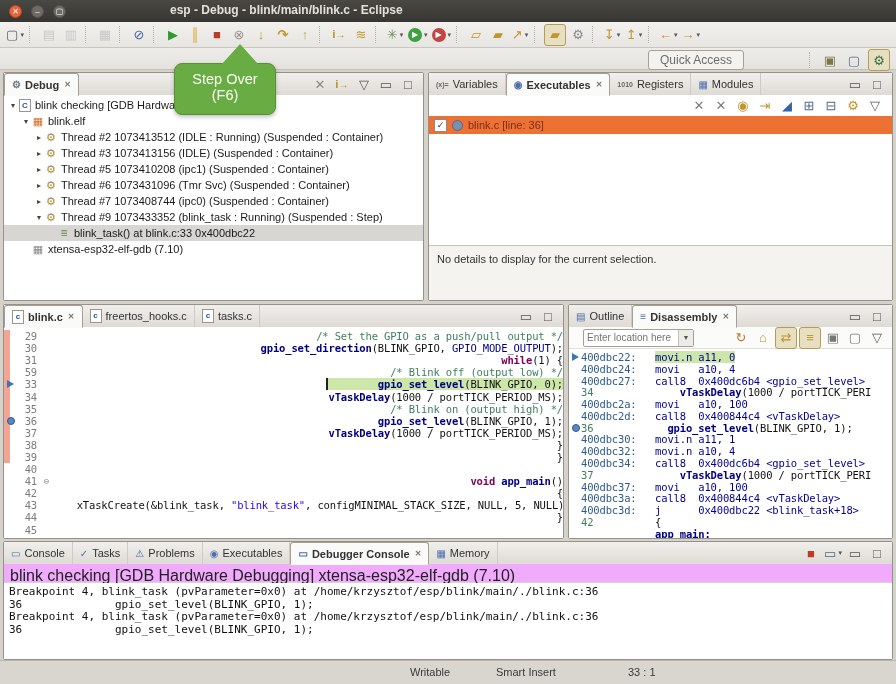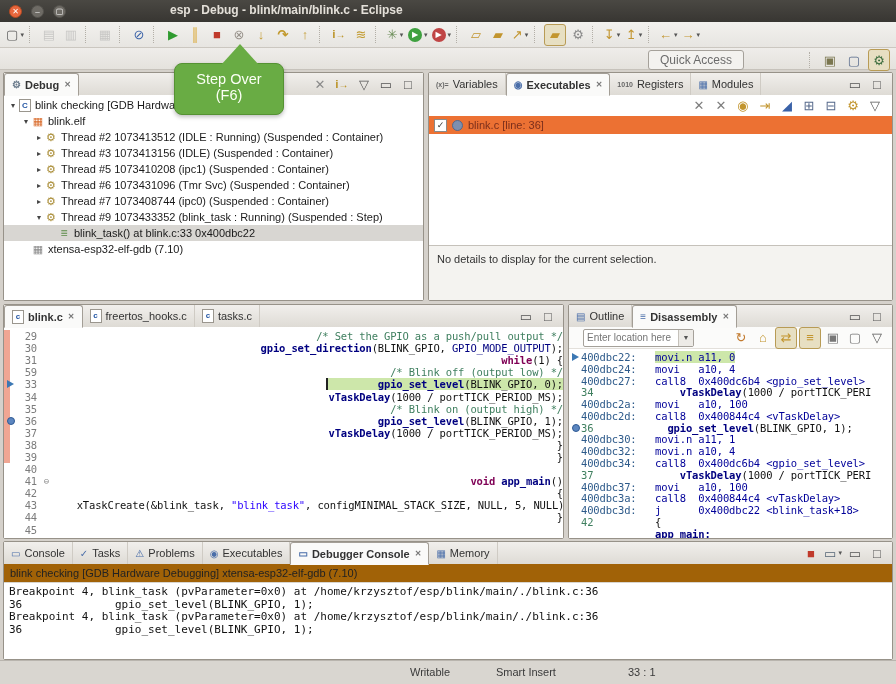--- a/index.html
+++ b/index.html
@@ -106,31 +106,31 @@
   .dis-icons{display:flex;align-items:center;margin-left:8px;flex:1;justify-content:flex-end;padding-right:4px;}
   .disarea{position:absolute;left:0;top:44px;right:0;bottom:0;background:#fff;overflow:hidden;
     font-family:"DejaVu Sans Mono",monospace;font-size:10.5px;letter-spacing:-0.15px;padding-top:2px;}
   .dl{height:11.8px;display:flex;white-space:pre;align-items:center;}
   .dgut{width:12px;flex:none;position:relative;height:100%;}
   .sg-addr{color:#2D5A8A;}
   .sg-ins{color:#000099;}
   .sg-hlins{color:#000099;background:#CDE7AA;}
   .sg-srcnum{color:#3F7F5F;}
   
-  .cons-header{position:absolute;left:0;top:22px;right:0;height:19px;background:#a16207;
-    border-bottom:1px solid #D8D5CF;padding:3px 6px;box-sizing:border-box;color:#222;font-size:11px;}
+  .cons-header{position:absolute;left:0;top:22px;right:0;height:19px;background:#f0abfc;
+    border-bottom:1px solid #D8D5CF;padding:3px 6px;box-sizing:border-box;color:#222;font-size:16px;}
   .consarea{position:absolute;left:0;top:41px;right:0;bottom:0;background:#fff;overflow:hidden;
     font-family:"DejaVu Sans Mono",monospace;font-size:11px;padding:3px 0 0 5px;}
   .consline{white-space:pre;line-height:12.5px;color:#111;}
   
   .statusbar{position:absolute;left:0;top:660px;width:896px;height:24px;background:#D9D6D0;
     border-top:1px solid #B9B5AE;}
   .statusbar span{position:absolute;top:5px;color:#3a3a3a;font-size:11px;}
   
-  .tooltip{position:absolute;left:174px;top:63px;width:110px;height:52px;background:#69AC44;
+  .tooltip{position:absolute;left:174px;top:63px;width:102px;height:52px;background:#69AC44;
     border:1px solid #55923formerly3;border:1px solid #559233;border-radius:8px;color:#FBFFF5;text-align:center;
     font-size:14.5px;padding-top:7px;z-index:99;box-shadow:0 2px 4px rgba(0,0,0,.25);box-sizing:border-box;}
   .tooltip .arrow{position:absolute;left:46px;top:-20px;width:0;height:0;
     border-left:19px solid transparent;border-right:19px solid transparent;border-bottom:21px solid #69AC44;}
 </style>
 </head>
 <body>
 
 <div class="titlebar">
   <span class="wb close">✕</span>

